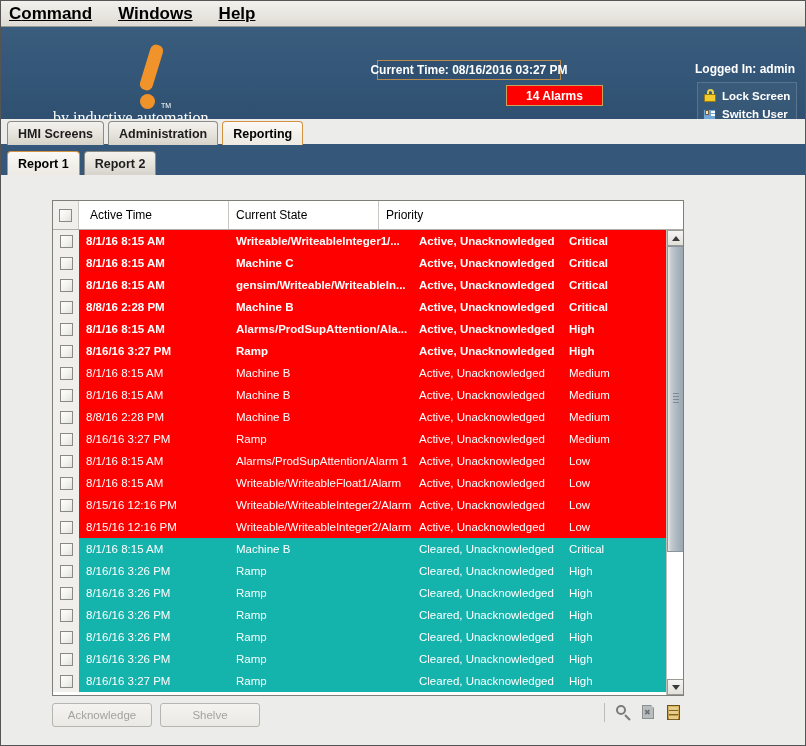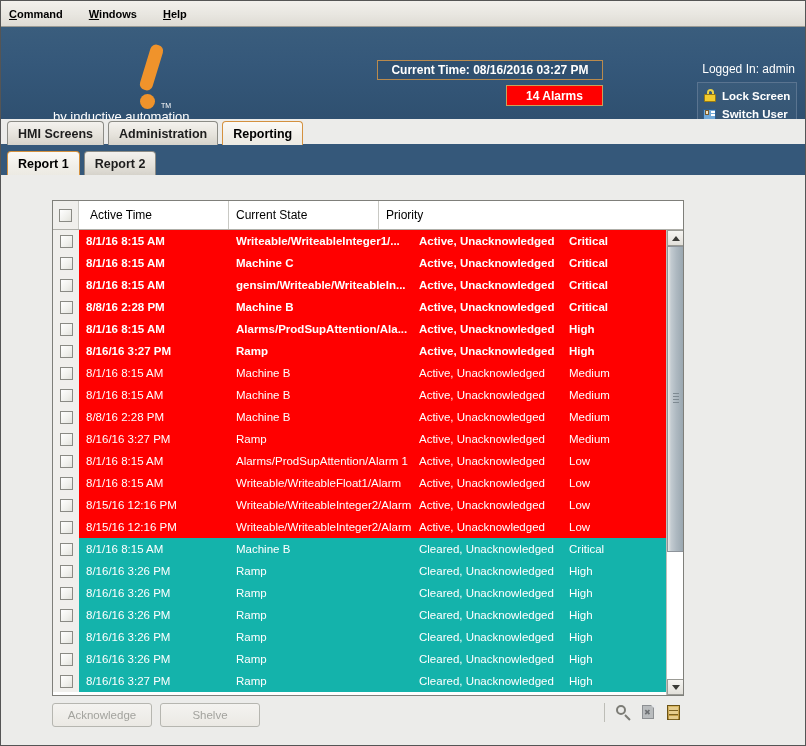--- a/index.html
+++ b/index.html
@@ -25,26 +25,27 @@
   .menubar {
     height: 26px;
     background: linear-gradient(to bottom, #f2f0ec 0%, #e8e6e0 55%, #dedbd4 100%);
     border-bottom: 1px solid #9a9a94;
     display: flex;
     align-items: center;
     padding-left: 8px;
     box-sizing: border-box;
   }
   .menu-item {
-    font-size: 11px;
+    font-size: 17px;
     font-weight: bold;
     color: #000;
     margin-right: 26px;
     cursor: default;
     white-space: nowrap;
+    text-decoration: underline;
   }
   .menu-item .mn { text-decoration: underline; }
 
   
   .header {
     position: relative;
     height: 92px;
     background: linear-gradient(to bottom, #3a5d7d 0%, #35587a 40%, #2f5070 100%);
     border-bottom: none;
     overflow: hidden;
@@ -81,31 +82,31 @@
     background: #f0932b;
   }
   .logo-tm {
     position: absolute;
     left: 150px; top: 48px;
     font-size: 7px; color: #ffffff;
   }
   .logo-sub {
     position: absolute;
     left: 42px; top: 55px;
-    font-size: 13px;
+    font-size: 16px;
     color: #ffffff;
-    font-family: Liberation Sans, sans-serif;
+    font-family: Liberation Serif, serif;
     white-space: nowrap;
   }
 
   
   .timebox {
     position: absolute;
     left: 376px; top: 33px;
-    width: 226px; height: 20px;
+    width: 184px; height: 20px;
     border: 1px solid #b98a4d;
     background: #2f5070;
     display: flex; align-items: center; justify-content: center;
     box-sizing: border-box;
     text-align: center;
   }
   .timebox span {
     color: #ffffff; font-size: 12px; font-weight: bold;
     white-space: nowrap;
   }
@@ -121,21 +122,21 @@
     cursor: pointer;
   }
   .alarmbtn span {
     color: #ffffff; font-size: 12px; font-weight: bold;
   }
 
   
   .loggedin {
     position: absolute;
     right: 10px; top: 35px;
-    font-size: 12px; font-weight: normal; color: #ffffff;
+    font-size: 12px; font-weight: bold; color: #ffffff;
     white-space: nowrap;
   }
   .userpanel {
     position: absolute;
     right: 8px; top: 55px;
     width: 100px;
     border: 1px solid #5a7490;
     background: rgba(255,255,255,0.035);
     padding: 4px 5px 5px 5px;
     box-sizing: border-box;

